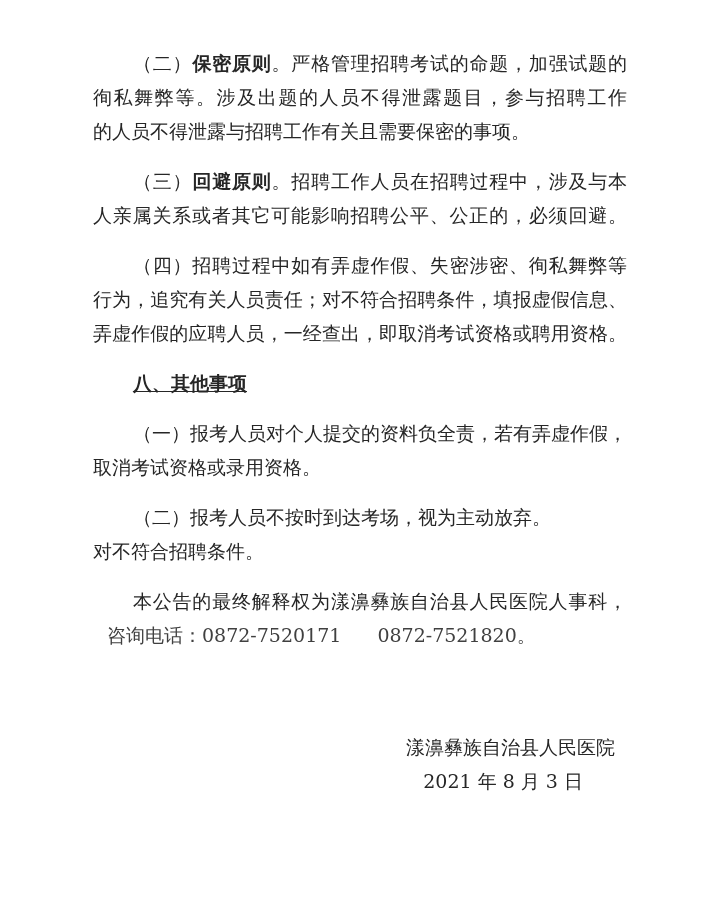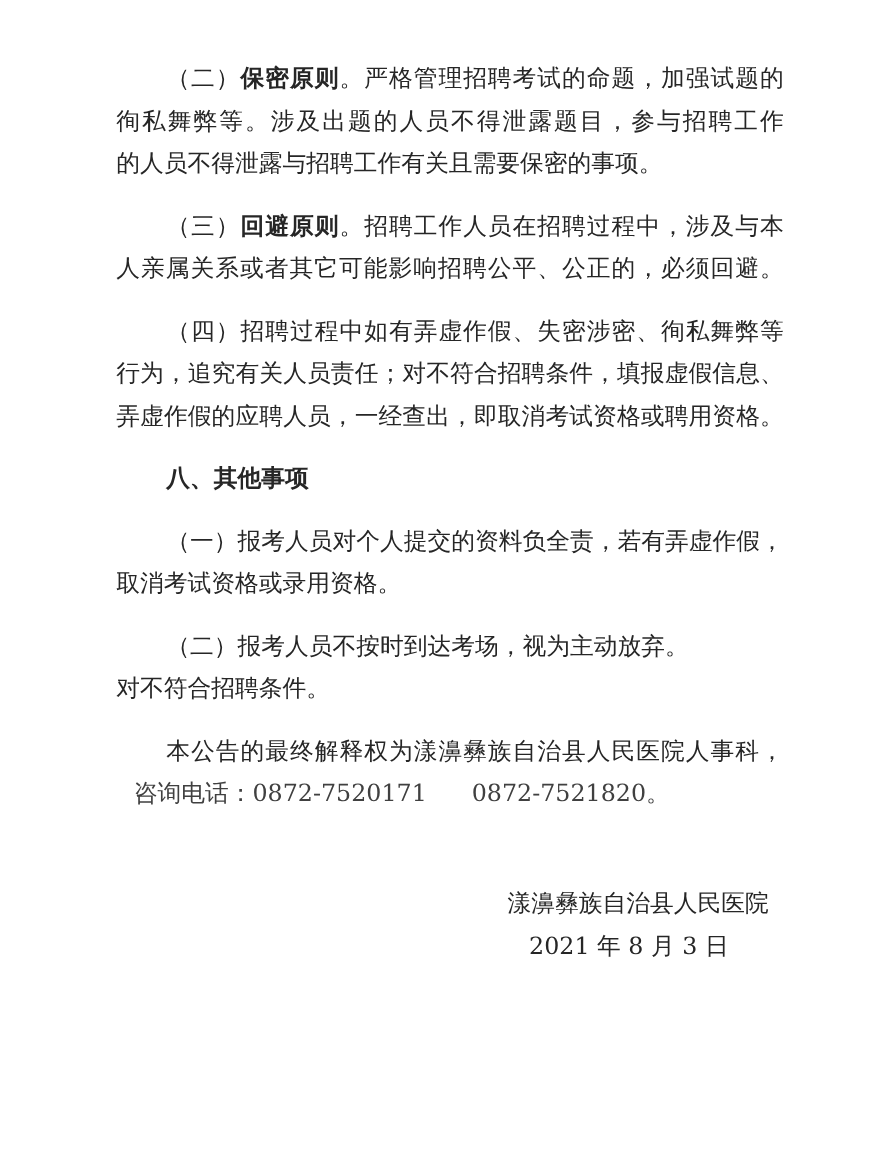--- a/index.html
+++ b/index.html
@@ -27,29 +27,30 @@
     overflow: visible;
   }
   .line.indent { text-indent: 40px; margin-top: 16px; }
   .line.justify {
     text-align: justify;
     text-align-last: justify;
   }
   .line.heading {
     font-family: "DejaVu Sans", "Liberation Sans", sans-serif;
     font-weight: bold;
+    text-decoration: underline;
   }
   .line.phone {
     text-indent: 14px;
     white-space: pre;
   }
   .b { font-weight: bold; }
   .gap { padding-left: 36px; }
   .signature {
-    margin-top: 54px;
+    margin-top: 78px;
   }
   .sig-line {
     font-size: 19px;
     line-height: 34px;
     height: 34px;
     text-align: right;
   }
   .sig-name { padding-right: 12px; }
   .sig-date { padding-right: 44px; }
 </style>

